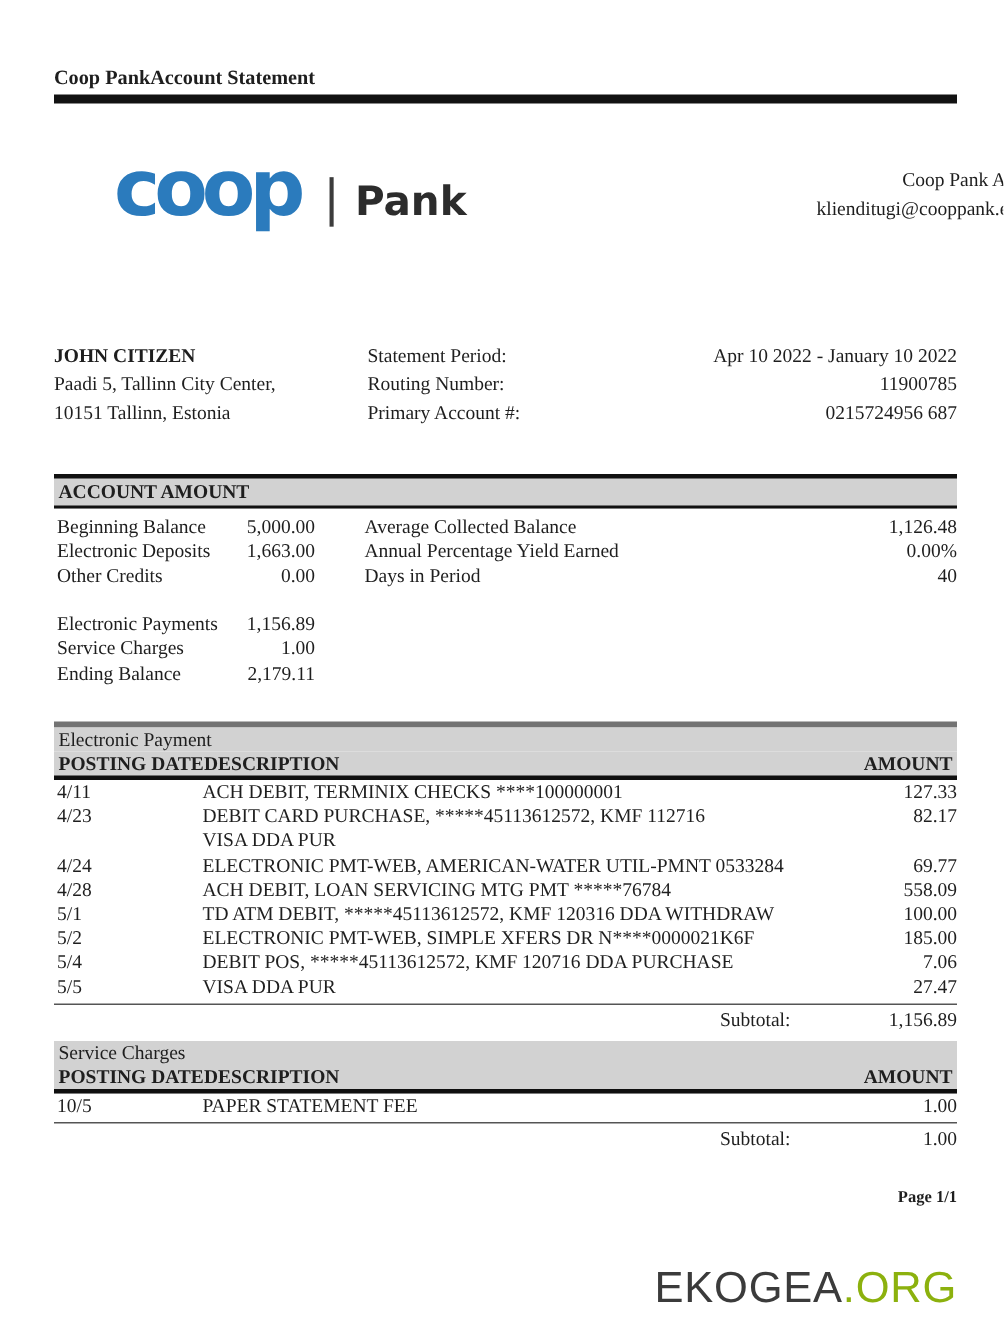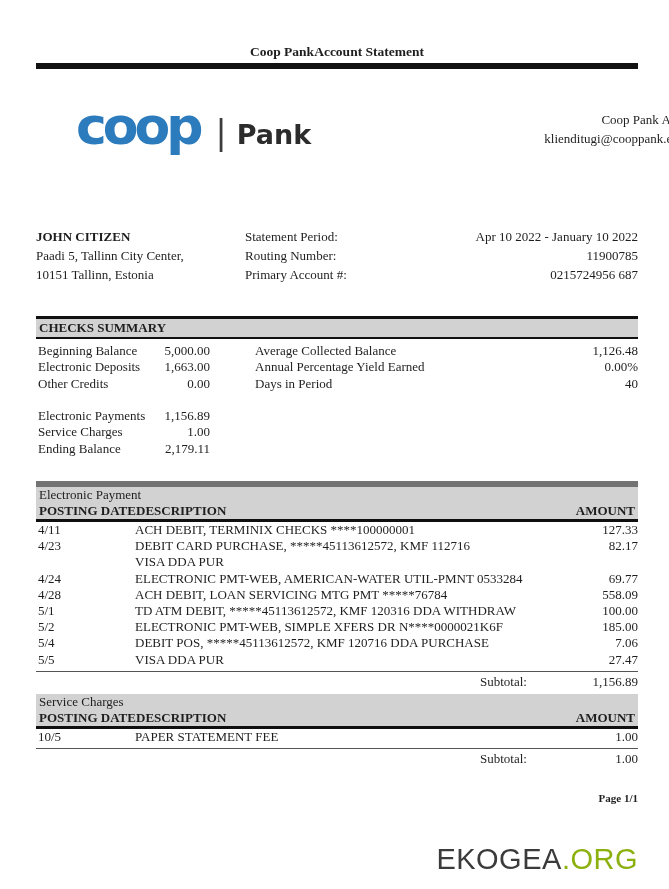--- a/index.html
+++ b/index.html
@@ -8,21 +8,21 @@
   .page {
     position:relative; width:669px; height:889px; background:#ffffff;
     font-family:"Liberation Serif","DejaVu Serif",serif;
     font-size:13px; color:#1e1e1e; overflow:hidden;
   }
   .bold { font-weight:bold; }
 
   
   .top-header {
     position:absolute; top:44px; left:36px; width:602px;
-    display:flex; justify-content:center;
+    display:flex; justify-content:flex-start;
     font-weight:bold; font-size:13.5px;
     padding-bottom:3px; border-bottom:6px solid #121212;
   }
 
   
   .brand-row {
     position:absolute; top:103px; left:36px; width:602px;
     display:flex; justify-content:space-between; align-items:flex-start;margin-left:40px;
   }
   .logo { display:inline-flex; align-items:baseline; }
@@ -48,26 +48,26 @@
   .stmt-row { display:flex; justify-content:space-between; }
 
   
   .summary { position:absolute; top:316px; left:36px; width:602px; }
   .summary-title {
     background:#d2d2d2; border-top:3px solid #111; border-bottom:2px solid #111;
     font-weight:bold; padding:1px 3px 2px; line-height:15px; font-size:13px;
   }
   .summary-body { display:flex; padding-top:4px; }
   .summary-left { width:172px; margin-left:2px; }
-  .summary-right { flex:1; margin-left:45px; }
+  .summary-right { flex:1; margin-left:33px; }
   .srow { display:flex; justify-content:space-between; line-height:16.3px; min-height:16.3px; }
 
   
   .txn-table { position:absolute; left:36px; width:602px; }
-  .txn-table.with-top { border-top:6px solid #737373; }
+  .txn-table.with-top { border-top:4px solid #737373; }
   #table-0 { top:481px; }
   #table-1 { top:694px; }
   .tbl-title { background:#d2d2d2; padding:0 3px; line-height:16px; height:16px; }
   .tbl-colhead {
     background:#d2d2d2; display:flex; font-weight:bold;
     padding:0 3px 1px; line-height:15px; border-bottom:3px solid #0f0f0f;
   }
   .col-date, .cell-date { width:97px; }
   .col-desc, .cell-desc { flex:1; }
   .col-amt { width:90px; text-align:right; }
@@ -126,21 +126,21 @@
           <span>11900785</span>
         </div>
         <div class="stmt-row">
           <span>Primary Account #:</span>
           <span>0215724956 687</span>
         </div>
       </div>
   </div>
 
   <div class="summary">
-    <div class="summary-title">CHECKS SUMMARY</div>
+    <div class="summary-title">ACCOUNT AMOUNT</div>
     <div class="summary-body">
       <div class="summary-left" id="summary-left">
           <div class="srow">
             <span>Beginning Balance</span>
             <span>5,000.00</span>
           </div>
           <div class="srow">
             <span>Electronic Deposits</span>
             <span>1,663.00</span>
           </div>

